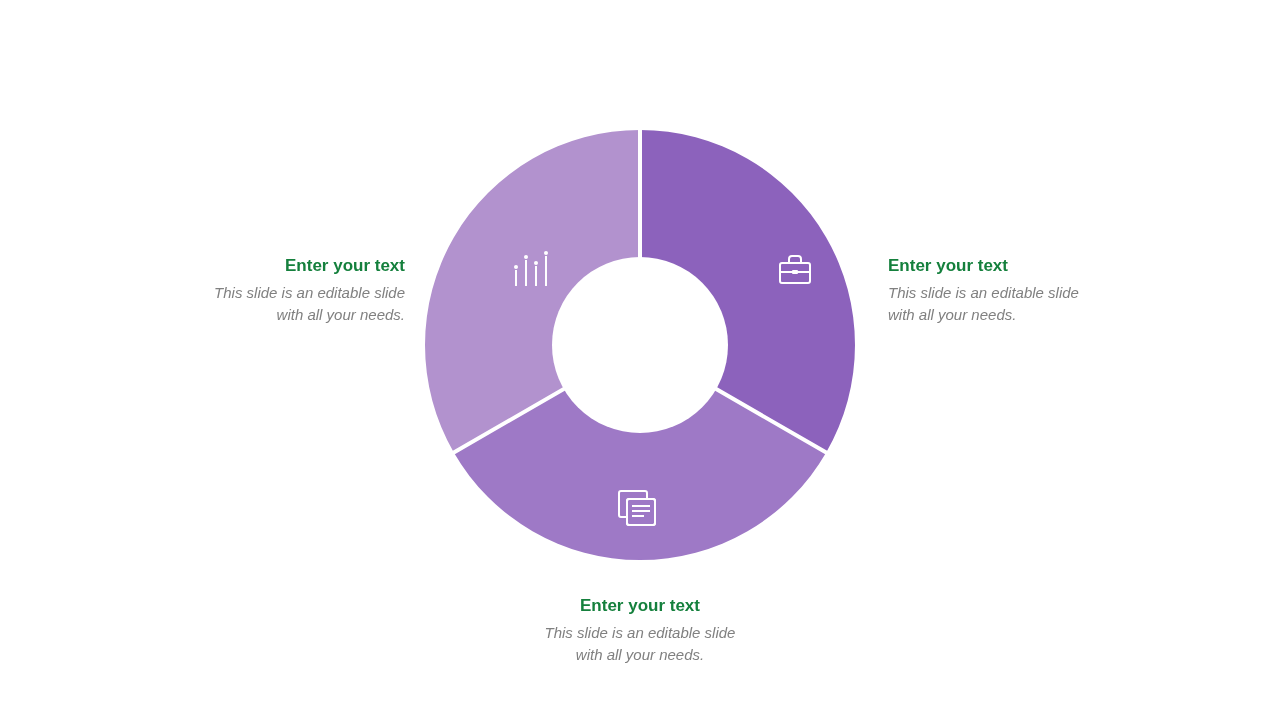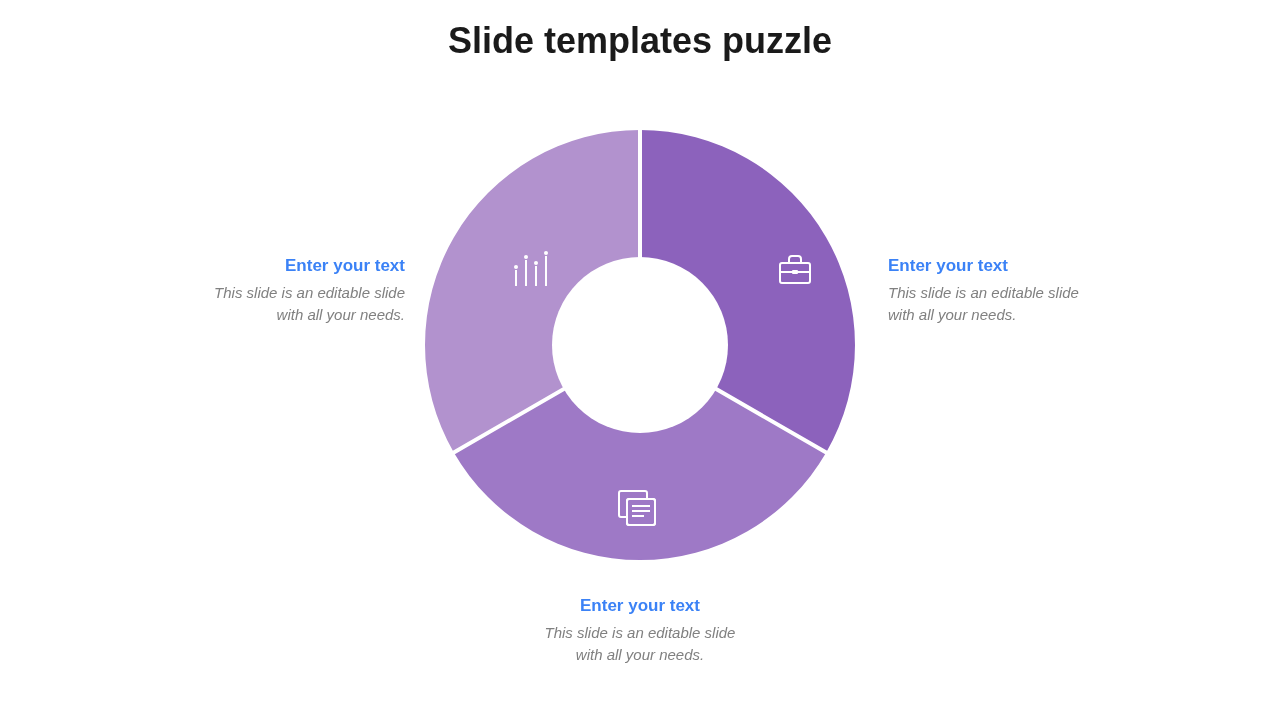--- a/index.html
+++ b/index.html
@@ -35,21 +35,21 @@
     width: 200px;
     text-align: center;
   }
   .label.left  { left: 205px; top: 256px; text-align: right; }
   .label.right { left: 888px; top: 256px; text-align: left; }
   .label.bottom{ left: 540px; top: 596px; text-align: center; }
 
   .label-h {
     font-size: 17px;
     font-weight: 600;
-    color: #3b82f6;
+    color: #15803d;
     margin-bottom: 6px;
   }
   .label-p {
     font-size: 15px;
     color: #808080;
     line-height: 1.45;
     font-style: italic;
   }
 
   .icon {
@@ -59,21 +59,20 @@
   .icon svg { display: block; }
   .icon-tl { left: 510px; top: 250px; }  
   .icon-tr { left: 775px; top: 250px; }  
   .icon-b  { left: 613px; top: 487px; }  
 </style>
 </head>
 <body>
 
 <div class="slide">
 
-  <h1 class="title">Slide templates puzzle</h1>
 
   <svg class="donut" viewBox="0 0 440 440">
 
     <defs>
       
     </defs>
 
     <path d="
       M 220 5
       A 215 215 0 0 0 33.81 327.5

